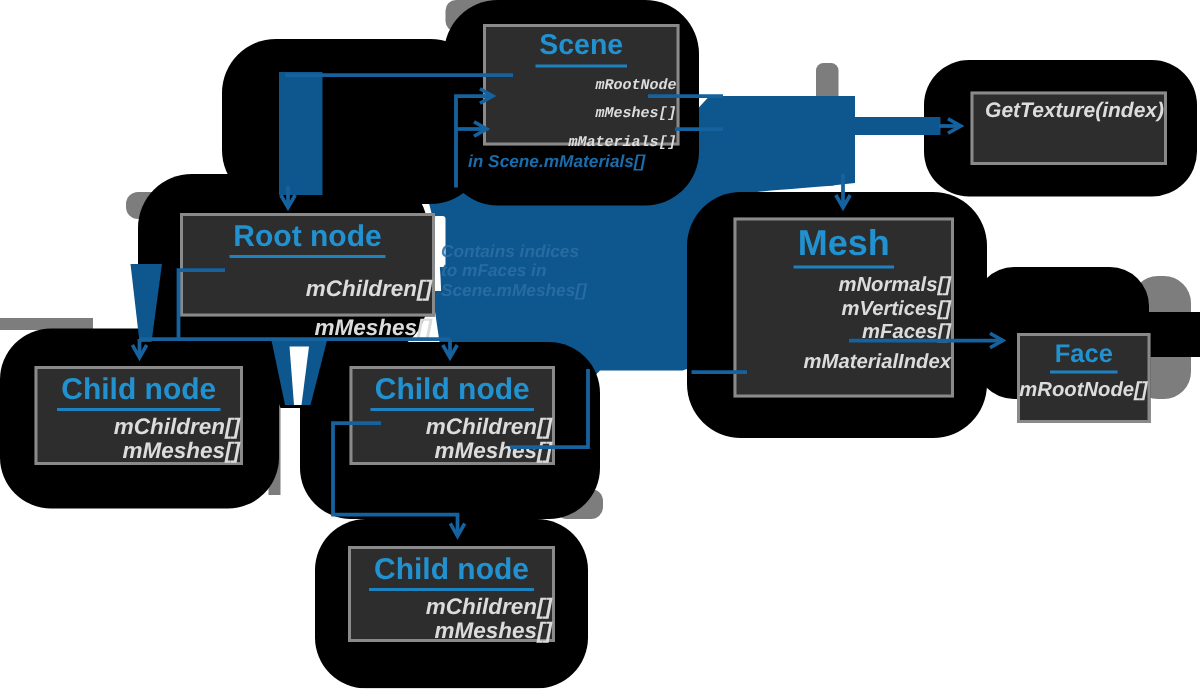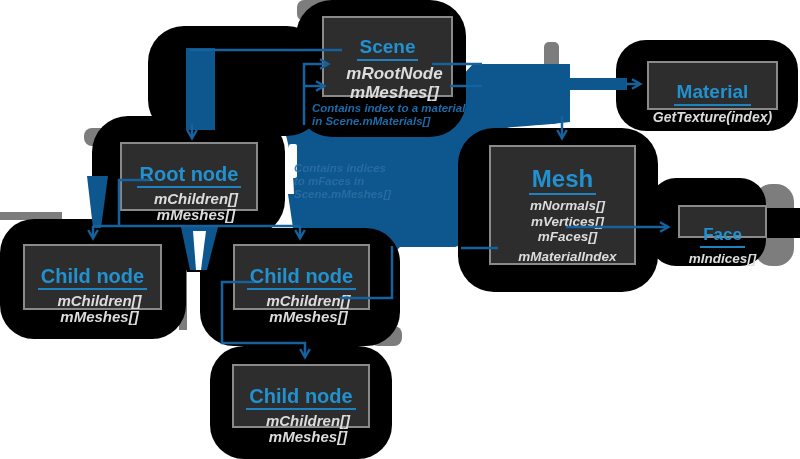--- a/index.html
+++ b/index.html
@@ -5,36 +5,36 @@
   html,body{margin:0;padding:0;background:#fff;}
   #stage{
     position:relative;width:800px;height:459px;overflow:hidden;
     background:#ffffff;font-family:"Liberation Sans", sans-serif;
   }
   #stage svg{position:absolute;left:0;top:0;}
   #shapes{z-index:1;}
   .box{
     position:absolute;z-index:3;box-sizing:border-box;
     background:#2d2d2d;border:2px solid #8a8a8a;
-    display:flex;flex-direction:column;align-items:center;
-    padding-top:18px;
+    display:flex;flex-direction:column;align-items:flex-end;
+    padding-top:2px;
   }
   .box .title{
     text-align:center;font-weight:bold;color:#2191d0;line-height:1.1;
     margin:1px auto 3px auto;padding:0 3px 1px 3px;
     border-bottom:2px solid #1d83c0;white-space:nowrap;
   }
   .box .field{
     font-weight:bold;font-style:italic;color:#dcdcdc;white-space:nowrap;
   }
   .fields-left .field{text-align:left;padding-left:14px;}
   .fields-center .field{text-align:center;padding-left:0;}
   
   .v-scene .title{font-size:19px;}
-  .v-scene .field{font-size:17px;line-height:19px;}
+  .v-scene .field{font-size:10px;line-height:19px;font-family:Liberation Mono, monospace;}
   .v-node .title{font-size:20px;}
   .v-node .field{font-size:15px;line-height:16px;}
   .v-mesh .title{font-size:24px;}
   .v-mesh .field{font-size:13.5px;line-height:15.5px;padding-left:10px;}
   .v-mesh .field:last-child{margin-top:4px;}
   .v-material .title{font-size:19px;}
   .v-material .field{font-size:14px;line-height:17px;}
   .v-face .title{font-size:17px;}
   .v-face .field{font-size:13.5px;line-height:15px;}
   .note{
@@ -91,37 +91,37 @@
       <polygon points="181,227 218,227 207,270 190,270"></polygon>
     </g>
     <polygon points="193,231 206,231 201,270 196,270" fill="#ffffff"></polygon>
   </svg>
 
   <div id="boxes">
       <div class="box v-scene fields-left" style="left: 322px; top: 16px; width: 131px; height: 81px;">
         <div class="title">Scene</div>
         <div class="field">mRootNode</div>
         <div class="field">mMeshes[]</div>
+        <div class="field">mMaterials[]</div>
       </div>
       <div class="box v-material fields-center" style="left: 647px; top: 61px; width: 131px; height: 49px;">
-        <div class="title">Material</div>
         <div class="field">GetTexture(index)</div>
       </div>
       <div class="box v-mesh fields-left" style="left: 489px; top: 145px; width: 147px; height: 120px;">
         <div class="title">Mesh</div>
         <div class="field">mNormals[]</div>
         <div class="field">mVertices[]</div>
         <div class="field">mFaces[]</div>
         <div class="field">mMaterialIndex</div>
       </div>
-      <div class="box v-face fields-center" style="left: 678px; top: 205px; width: 89px; height: 33px;">
+      <div class="box v-face fields-center" style="left: 678px; top: 222px; width: 89px; height: 60px;">
         <div class="title">Face</div>
-        <div class="field">mIndices[]</div>
+        <div class="field">mRootNode[]</div>
       </div>
-      <div class="box v-node fields-left" style="left: 120px; top: 142px; width: 138px; height: 69px;">
+      <div class="box v-node fields-left" style="left: 120px; top: 142px; width: 170px; height: 69px; gap: 10px;">
         <div class="title">Root node</div>
         <div class="field">mChildren[]</div>
         <div class="field">mMeshes[]</div>
       </div>
       <div class="box v-node fields-left" style="left: 23px; top: 244px; width: 139px; height: 66px;">
         <div class="title">Child node</div>
         <div class="field">mChildren[]</div>
         <div class="field">mMeshes[]</div>
       </div>
       <div class="box v-node fields-left" style="left: 233px; top: 244px; width: 137px; height: 66px;">
@@ -131,21 +131,20 @@
       </div>
       <div class="box v-node fields-left" style="left: 232px; top: 364px; width: 138px; height: 64px;">
         <div class="title">Child node</div>
         <div class="field">mChildren[]</div>
         <div class="field">mMeshes[]</div>
       </div>
     </div>
 
   <div id="notes">
       <div class="note" style="left: 312px; top: 102px; font-size: 11.5px; line-height: 12.5px; color: rgb(26, 108, 171); opacity: 1;">
-        <div>Contains index to a material</div>
         <div>in Scene.mMaterials[]</div>
       </div>
       <div class="note" style="left: 294px; top: 162px; font-size: 11.5px; line-height: 13px; color: rgb(44, 110, 163); opacity: 0.88;">
         <div>Contains indices</div>
         <div>to mFaces in</div>
         <div>Scene.mMeshes[]</div>
       </div>
     </div>
 
   <svg id="lines" width="800" height="459" viewBox="0 0 800 459">

